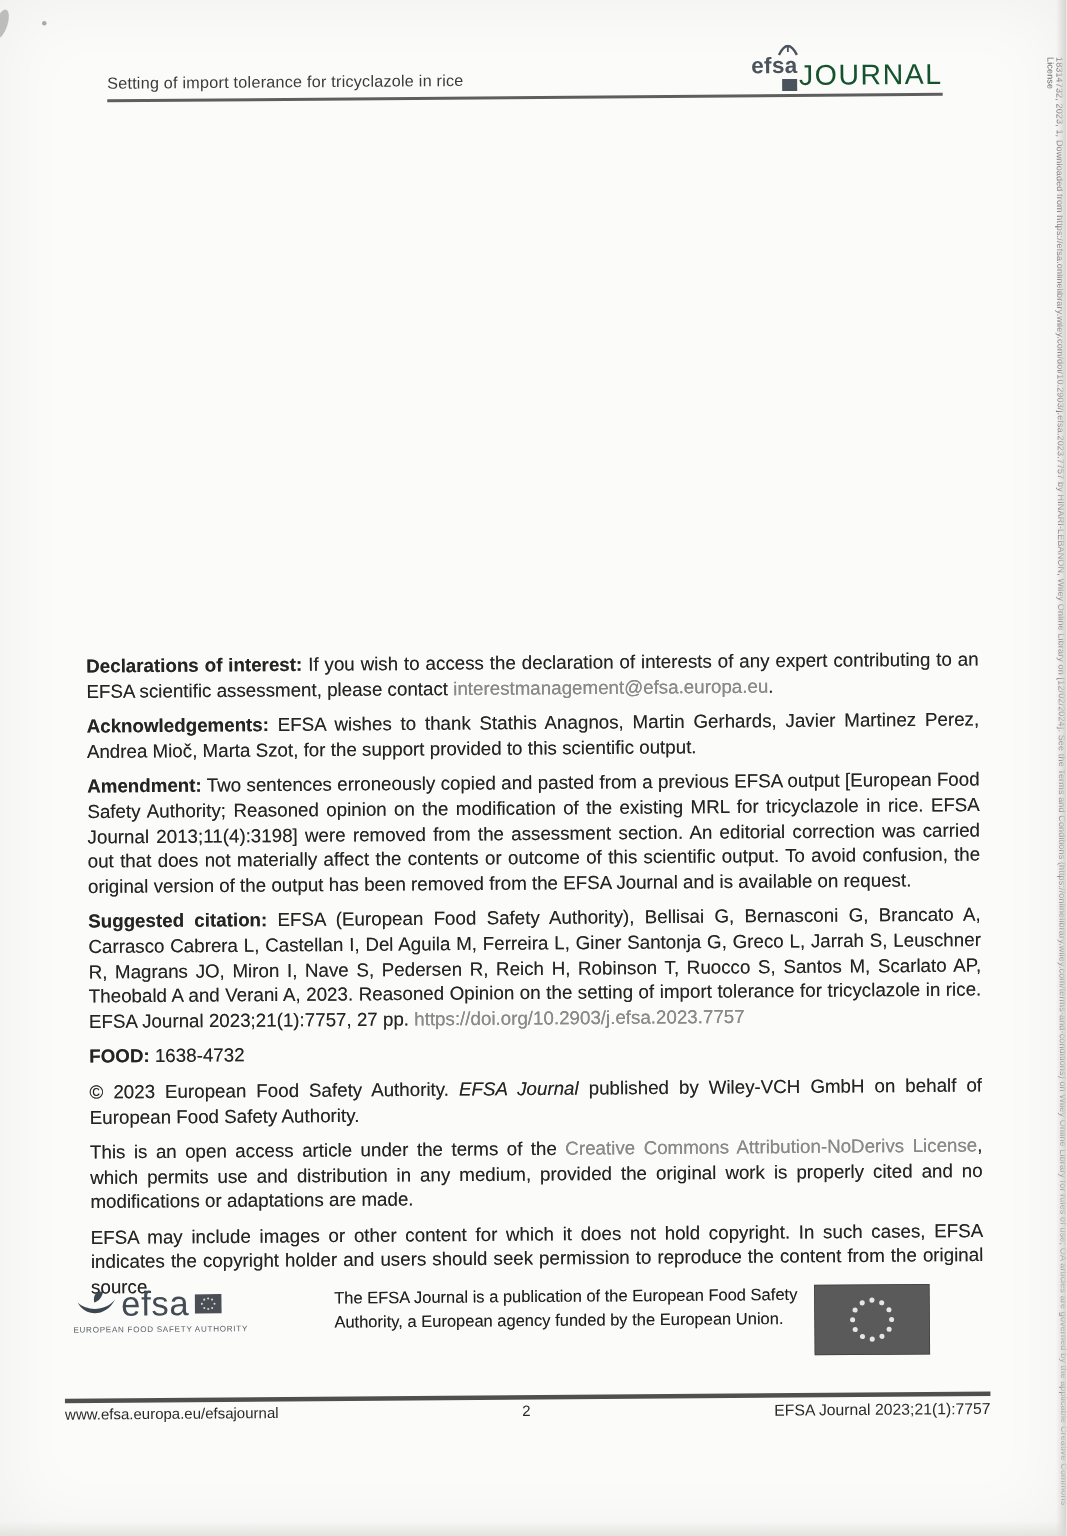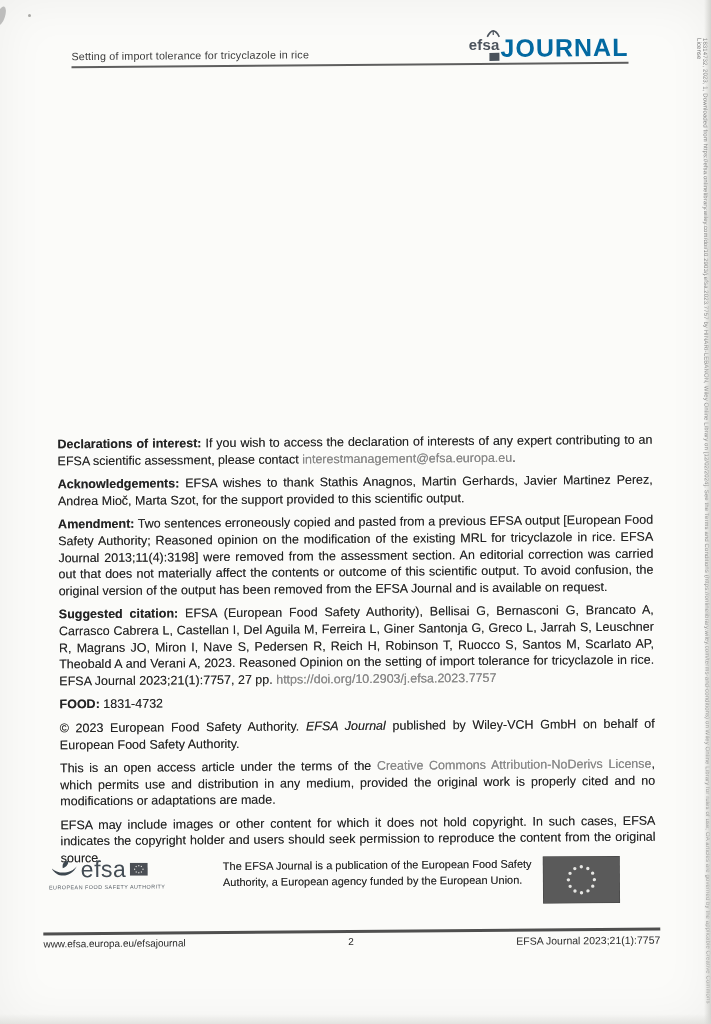--- a/index.html
+++ b/index.html
@@ -20,21 +20,21 @@
     position: absolute; top: 30px; left: 75px; right: 79px;
     display: flex; align-items: flex-end; justify-content: space-between;
     border-bottom: 2.5px solid #5e5e5e; padding-bottom: 2px; height: 32px;
   }
   .running-title { font-size: 10.8px; color: #3a3a3a; letter-spacing: .15px; margin-bottom: 2px; }
   .journal-logo { display: flex; align-items: flex-end; line-height: 1; }
   .efsa-mini { position: relative; display: inline-flex; flex-direction: column; align-items: flex-end; margin-right: 1px; }
   .efsa-mini .word { font-weight: bold; font-size: 15px; color: #4b535c; letter-spacing: .2px; }
   .efsa-mini .leaf { position: absolute; top: -7px; right: -1px; }
   .efsa-mini .flag { width: 10px; height: 8px; background: #4b535c; margin-top: 1px; }
-  .journal-word { font-size: 25px; color: #0369a1; letter-spacing: 1px; font-weight: 700; }
+  .journal-word { font-size: 19px; color: #14532d; letter-spacing: 1px; font-weight: 400; }
 
   
   .bodytext { position: absolute; top: 434px; left: 58px; width: 595px; }
   .para {
     margin: 0 0 7px 0; font-size: 12.5px; line-height: 16.6px;
     text-align: justify; color: #242424;
     text-shadow: 0 0 .3px rgba(0,0,0,.45);
   }
   .seg-bold { font-weight: bold; }
   .seg-italic { font-style: italic; }
@@ -90,21 +90,21 @@
         </span>
         <span class="journal-word">JOURNAL</span>
       </span>
     </header>
 
     <main class="bodytext">
         <p class="para"><span class="seg-bold">Declarations of interest:</span><span class="seg-normal"> If you wish to access the declaration of interests of any expert contributing to an EFSA scientific assessment, please contact </span><span class="seg-link">interestmanagement@efsa.europa.eu</span><span class="seg-normal">.</span></p>
         <p class="para"><span class="seg-bold">Acknowledgements:</span><span class="seg-normal"> EFSA wishes to thank Stathis Anagnos, Martin Gerhards, Javier Martinez Perez, Andrea Mioč, Marta Szot, for the support provided to this scientific output.</span></p>
         <p class="para"><span class="seg-bold">Amendment:</span><span class="seg-normal"> Two sentences erroneously copied and pasted from a previous EFSA output [European Food Safety Authority; Reasoned opinion on the modification of the existing MRL for tricyclazole in rice. EFSA Journal 2013;11(4):3198] were removed from the assessment section. An editorial correction was carried out that does not materially affect the contents or outcome of this scientific output. To avoid confusion, the original version of the output has been removed from the EFSA Journal and is available on request.</span></p>
         <p class="para"><span class="seg-bold">Suggested citation:</span><span class="seg-normal"> EFSA (European Food Safety Authority), Bellisai G, Bernasconi G, Brancato A, Carrasco Cabrera L, Castellan I, Del Aguila M, Ferreira L, Giner Santonja G, Greco L, Jarrah S, Leuschner R, Magrans JO, Miron I, Nave S, Pedersen R, Reich H, Robinson T, Ruocco S, Santos M, Scarlato AP, Theobald A and Verani A, 2023. Reasoned Opinion on the setting of import tolerance for tricyclazole in rice. EFSA Journal 2023;21(1):7757, 27 pp. </span><span class="seg-link">https://doi.org/10.2903/j.efsa.2023.7757</span></p>
-        <p class="para"><span class="seg-bold">FOOD:</span><span class="seg-normal"> 1831-4732</span></p>
+        <p class="para"><span class="seg-bold">FOOD:</span><span class="seg-normal"> 1638-4732</span></p>
         <p class="para"><span class="seg-normal">© 2023 European Food Safety Authority. </span><span class="seg-italic">EFSA Journal</span><span class="seg-normal"> published by Wiley-VCH GmbH on behalf of European Food Safety Authority.</span></p>
         <p class="para"><span class="seg-normal">This is an open access article under the terms of the </span><span class="seg-link">Creative Commons Attribution-NoDerivs License</span><span class="seg-normal">, which permits use and distribution in any medium, provided the original work is properly cited and no modifications or adaptations are made.</span></p>
         <p class="para"><span class="seg-normal">EFSA may include images or other content for which it does not hold copyright. In such cases, EFSA indicates the copyright holder and users should seek permission to reproduce the content from the original source.</span></p>
       </main>
 
     <div class="pub-row">
       <div class="efsa-logo">
         <div class="top">
           <svg width="30" height="22" viewBox="0 0 30 22">
             <path d="M3 9 C8 19 22 19 28 7 C22 15 9 15 3 9 Z" fill="#3d474f"></path>

